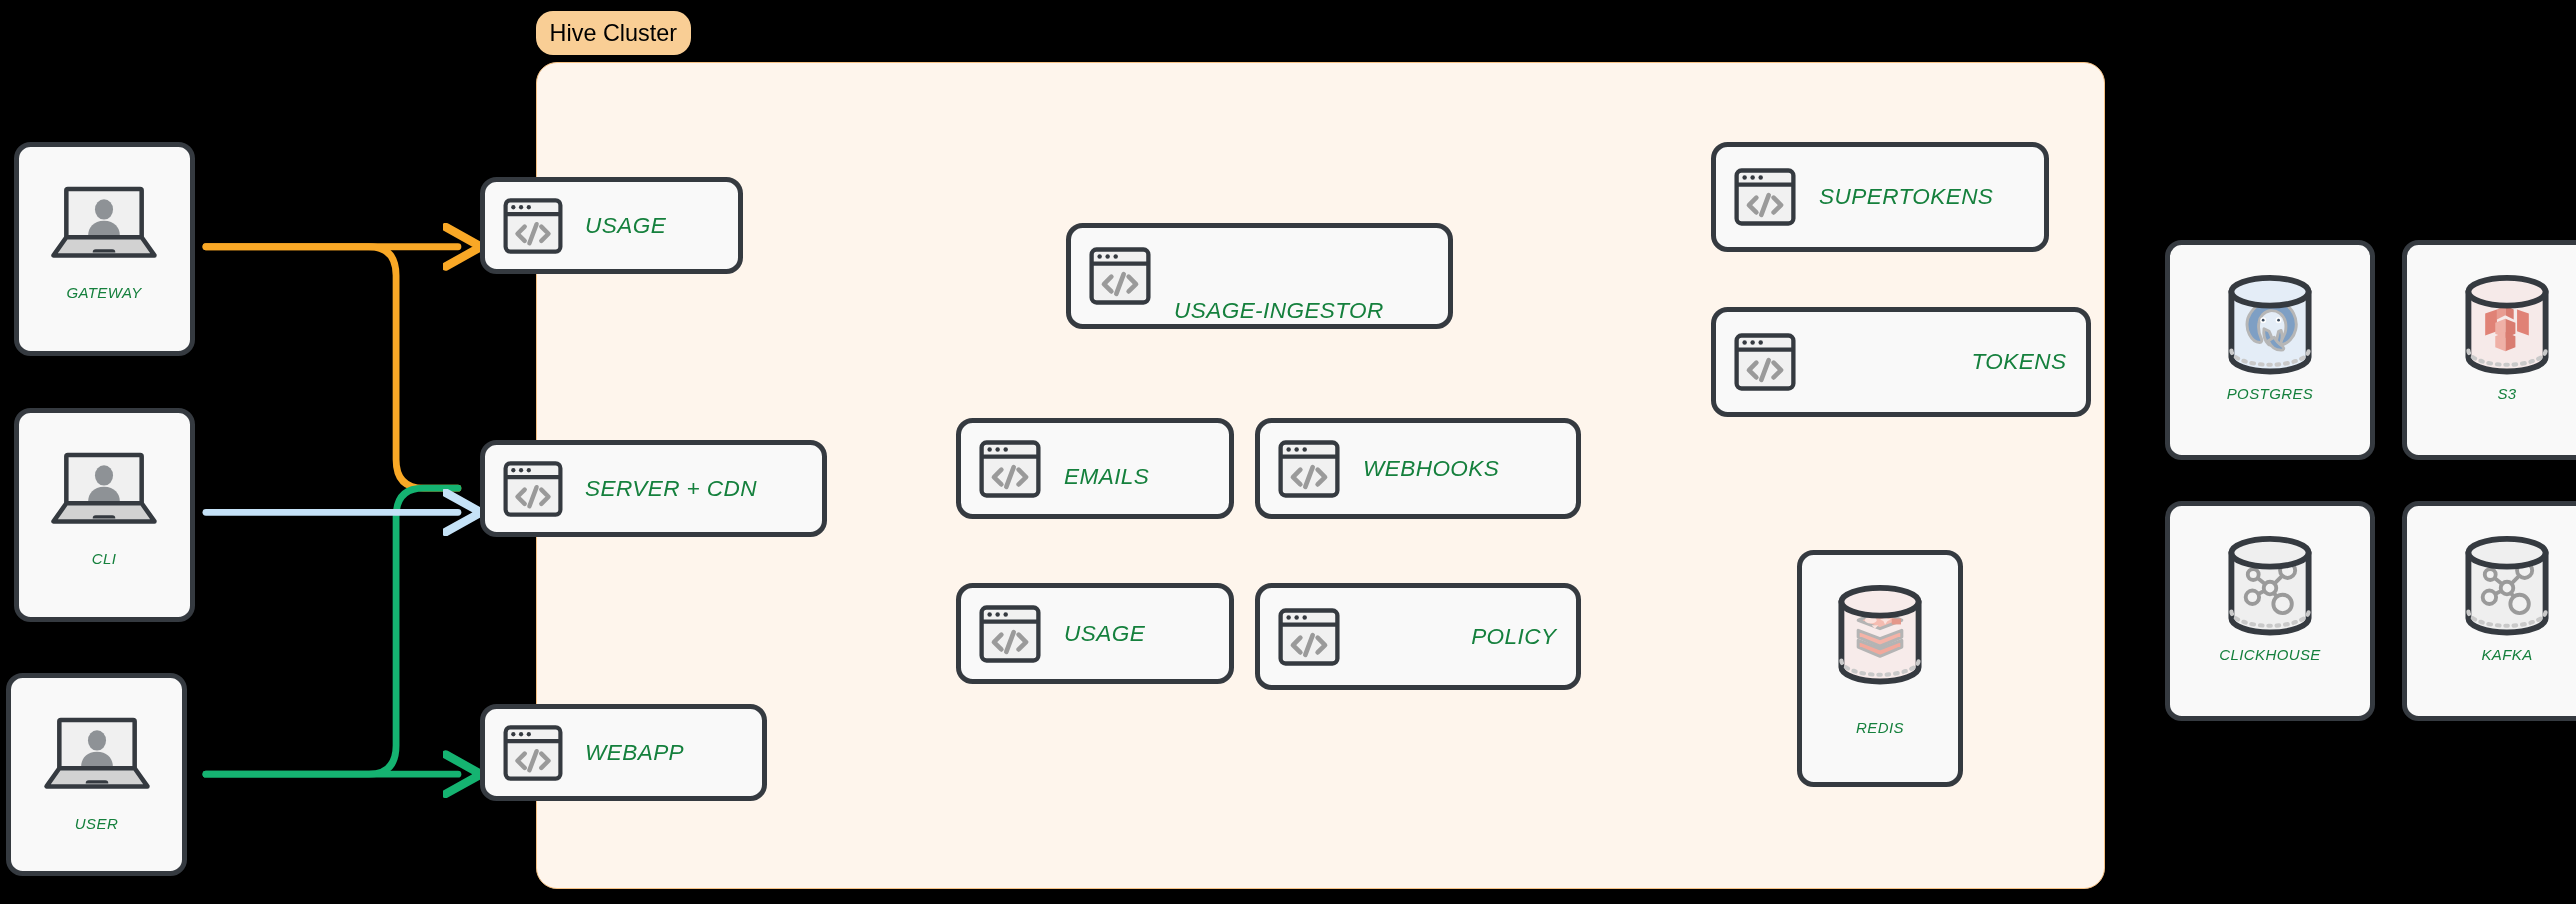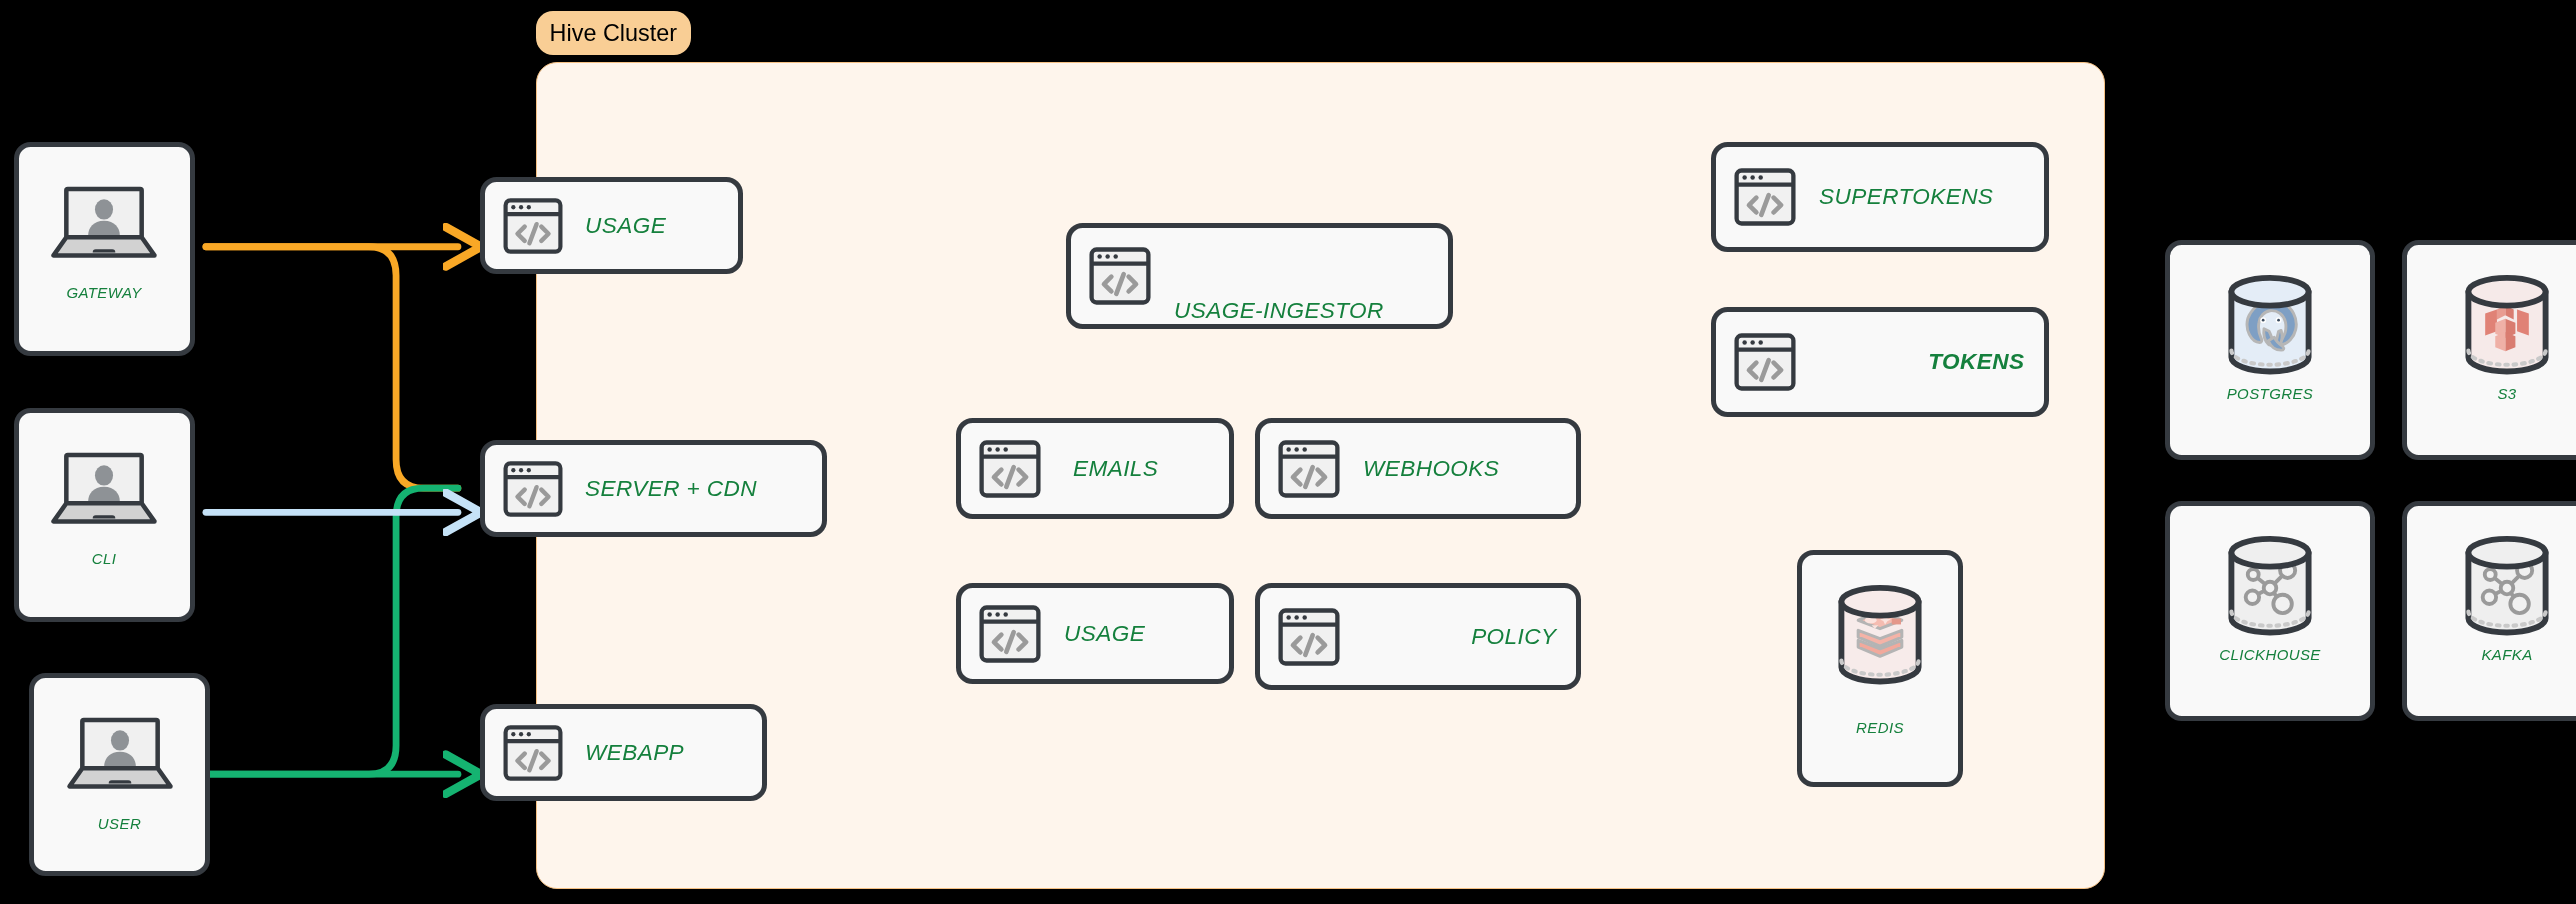--- a/index.html
+++ b/index.html
@@ -148,21 +148,21 @@
       <ellipse cx="75" cy="36" rx="12" ry="13.5"></ellipse>
       <path d="M75,51 c-14,0 -21,9.5 -21,19 v3 h42 v-3 c0,-9.5 -7,-19 -21,-19 z"></path>
     </g>
     <path d="M25,73 H125" stroke="#353A40" stroke-width="3" stroke-dasharray="5 5"></path>
     <path d="M25,73 L8,97 h134 L125,73 Z" fill="#D2D2D2" stroke="#353A40" stroke-width="6" stroke-linejoin="round"></path>
     <path d="M64,89 h22 a4,4 0 0 1 4,4 h-30 a4,4 0 0 1 4,-4 z" fill="#353A40"></path>
   </svg>
         </span>
         <span class="node-label" style="top: 137px;">CLI</span>
       </div>
-      <div class="node stack" style="left: 29px; top: 673px; width: 181px; height: 203px;">
+      <div class="node stack" style="left: 6px; top: 673px; width: 181px; height: 203px;">
         <span class="stack-icon" style="top: 35px;">
   <svg width="113" height="82" viewBox="0 0 150 108">
     <rect x="25" y="9" width="100" height="64" rx="2" fill="#F0F0F0" stroke="#353A40" stroke-width="6" stroke-linejoin="round"></rect>
     <g fill="#8E9296">
       <ellipse cx="75" cy="36" rx="12" ry="13.5"></ellipse>
       <path d="M75,51 c-14,0 -21,9.5 -21,19 v3 h42 v-3 c0,-9.5 -7,-19 -21,-19 z"></path>
     </g>
     <path d="M25,73 H125" stroke="#353A40" stroke-width="3" stroke-dasharray="5 5"></path>
     <path d="M25,73 L8,97 h134 L125,73 Z" fill="#D2D2D2" stroke="#353A40" stroke-width="6" stroke-linejoin="round"></path>
     <path d="M64,89 h22 a4,4 0 0 1 4,4 h-30 a4,4 0 0 1 4,-4 z" fill="#353A40"></path>
@@ -236,21 +236,21 @@
     <rect x="4" y="4" width="92" height="86" rx="8" ry="8" fill="#F1F1F1" stroke="#353A40" stroke-width="7"></rect>
     <path d="M4,27 H96" stroke="#353A40" stroke-width="7"></path>
     <circle cx="17" cy="15.5" r="3.6" fill="#353A40"></circle>
     <circle cx="30" cy="15.5" r="3.6" fill="#353A40"></circle>
     <circle cx="43" cy="15.5" r="3.6" fill="#353A40"></circle>
     <path d="M36,48 L24,60 L36,72" fill="none" stroke="#9A9A9A" stroke-width="7.5" stroke-linecap="round" stroke-linejoin="round"></path>
     <path d="M64,48 L76,60 L64,72" fill="none" stroke="#9A9A9A" stroke-width="7.5" stroke-linecap="round" stroke-linejoin="round"></path>
     <path d="M56,44 L44,76" fill="none" stroke="#9A9A9A" stroke-width="7.5" stroke-linecap="round"></path>
   </svg>
         </span>
-        <span class="node-label" style="left: 112px;">EMAILS</span>
+        <span class="node-label" style="left: 103px; margin-top: 8px;">EMAILS</span>
       </div>
       <div class="node svc" style="left: 1255px; top: 418px; width: 326px; height: 101px;">
         <span class="svc-icon" style="left: 18px;">
   <svg width="62" height="58" viewBox="0 0 100 94">
     <rect x="4" y="4" width="92" height="86" rx="8" ry="8" fill="#F1F1F1" stroke="#353A40" stroke-width="7"></rect>
     <path d="M4,27 H96" stroke="#353A40" stroke-width="7"></path>
     <circle cx="17" cy="15.5" r="3.6" fill="#353A40"></circle>
     <circle cx="30" cy="15.5" r="3.6" fill="#353A40"></circle>
     <circle cx="43" cy="15.5" r="3.6" fill="#353A40"></circle>
     <path d="M36,48 L24,60 L36,72" fill="none" stroke="#9A9A9A" stroke-width="7.5" stroke-linecap="round" stroke-linejoin="round"></path>
@@ -298,21 +298,21 @@
     <circle cx="17" cy="15.5" r="3.6" fill="#353A40"></circle>
     <circle cx="30" cy="15.5" r="3.6" fill="#353A40"></circle>
     <circle cx="43" cy="15.5" r="3.6" fill="#353A40"></circle>
     <path d="M36,48 L24,60 L36,72" fill="none" stroke="#9A9A9A" stroke-width="7.5" stroke-linecap="round" stroke-linejoin="round"></path>
     <path d="M64,48 L76,60 L64,72" fill="none" stroke="#9A9A9A" stroke-width="7.5" stroke-linecap="round" stroke-linejoin="round"></path>
     <path d="M56,44 L44,76" fill="none" stroke="#9A9A9A" stroke-width="7.5" stroke-linecap="round"></path>
   </svg>
         </span>
         <span class="node-label" style="left: 103px;">SUPERTOKENS</span>
       </div>
-      <div class="node svc" style="left: 1711px; top: 307px; width: 338px; height: 110px; font-weight: bold;">
+      <div class="node svc" style="left: 1711px; top: 307px; width: 380px; height: 110px;">
         <span class="svc-icon" style="left: 18px;">
   <svg width="62" height="58" viewBox="0 0 100 94">
     <rect x="4" y="4" width="92" height="86" rx="8" ry="8" fill="#F1F1F1" stroke="#353A40" stroke-width="7"></rect>
     <path d="M4,27 H96" stroke="#353A40" stroke-width="7"></path>
     <circle cx="17" cy="15.5" r="3.6" fill="#353A40"></circle>
     <circle cx="30" cy="15.5" r="3.6" fill="#353A40"></circle>
     <circle cx="43" cy="15.5" r="3.6" fill="#353A40"></circle>
     <path d="M36,48 L24,60 L36,72" fill="none" stroke="#9A9A9A" stroke-width="7.5" stroke-linecap="round" stroke-linejoin="round"></path>
     <path d="M64,48 L76,60 L64,72" fill="none" stroke="#9A9A9A" stroke-width="7.5" stroke-linecap="round" stroke-linejoin="round"></path>
     <path d="M56,44 L44,76" fill="none" stroke="#9A9A9A" stroke-width="7.5" stroke-linecap="round"></path>

